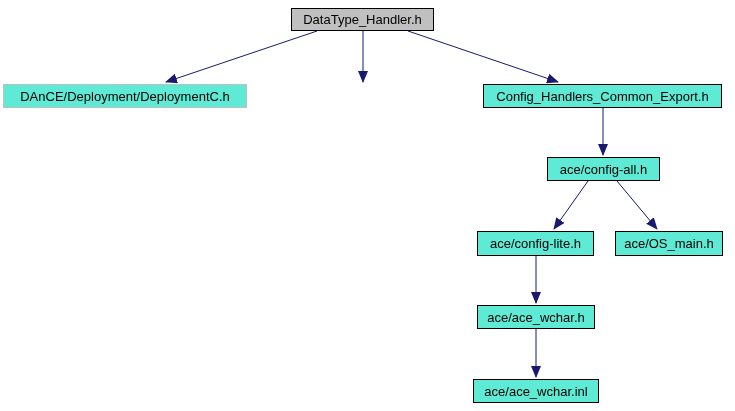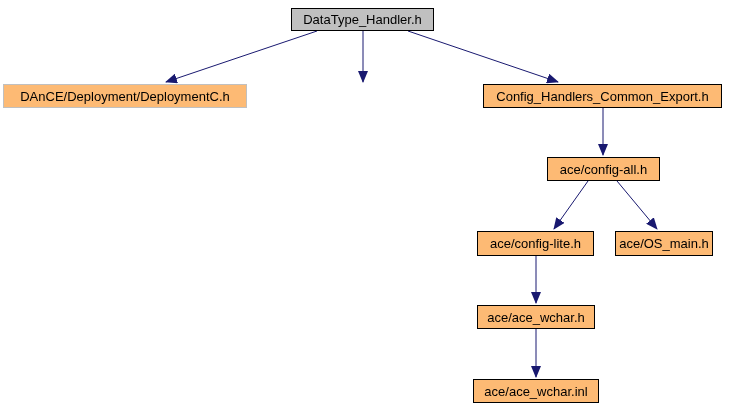--- a/index.html
+++ b/index.html
@@ -18,21 +18,21 @@
   }
   .node {
     position: absolute;
     box-sizing: border-box;
     display: flex;
     align-items: center;
     justify-content: center;
     white-space: nowrap;
     font-size: 13px;
     color: #000000;
-    background: #fdba74;
+    background: #5eead4;
     border: 1px solid #000000;
     cursor: default;
   }
   .node.root  { background: #c0c0c0; border-color: #000000; }
   .node.muted { border-color: #c0c0c0; }
   .node.normal { border-color: #000000; }
 </style>
 </head>
 <body>
 
@@ -58,19 +58,19 @@
 
   <div class="node muted" style="left: 3px; top: 84px; width: 244px; height: 24px;">DAnCE/Deployment/DeploymentC.h</div>
 
 
   <div class="node normal" style="left: 483px; top: 84px; width: 239px; height: 24px;">Config_Handlers_Common_Export.h</div>
 
   <div class="node normal" style="left: 477px; top: 231px; width: 117px; height: 25px;">ace/config-lite.h</div>
 
   <div class="node normal" style="left: 547px; top: 157px; width: 113px; height: 24px;">ace/config-all.h</div>
 
-  <div class="node normal" style="left: 615px; top: 231px; width: 98px; height: 25px;">ace/OS_main.h</div>
+  <div class="node normal" style="left: 615px; top: 231px; width: 108px; height: 25px;">ace/OS_main.h</div>
 
   <div class="node normal" style="left: 477px; top: 305px; width: 118px; height: 24px;">ace/ace_wchar.h</div>
 
   <div class="node normal" style="left: 473px; top: 379px; width: 126px; height: 24px;">ace/ace_wchar.inl</div>
 
 </div>
 
 </body></html>

